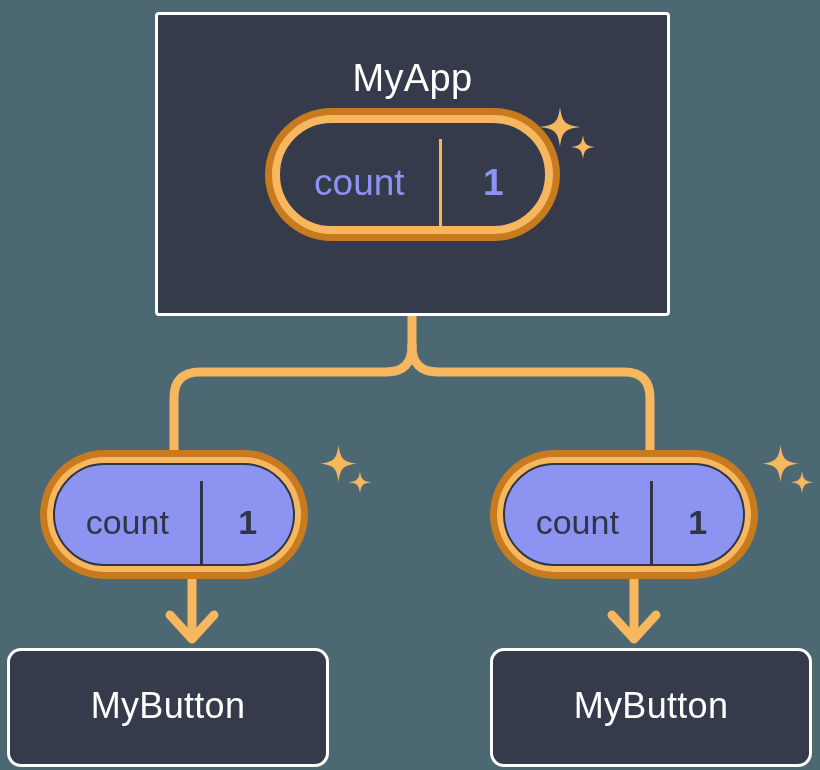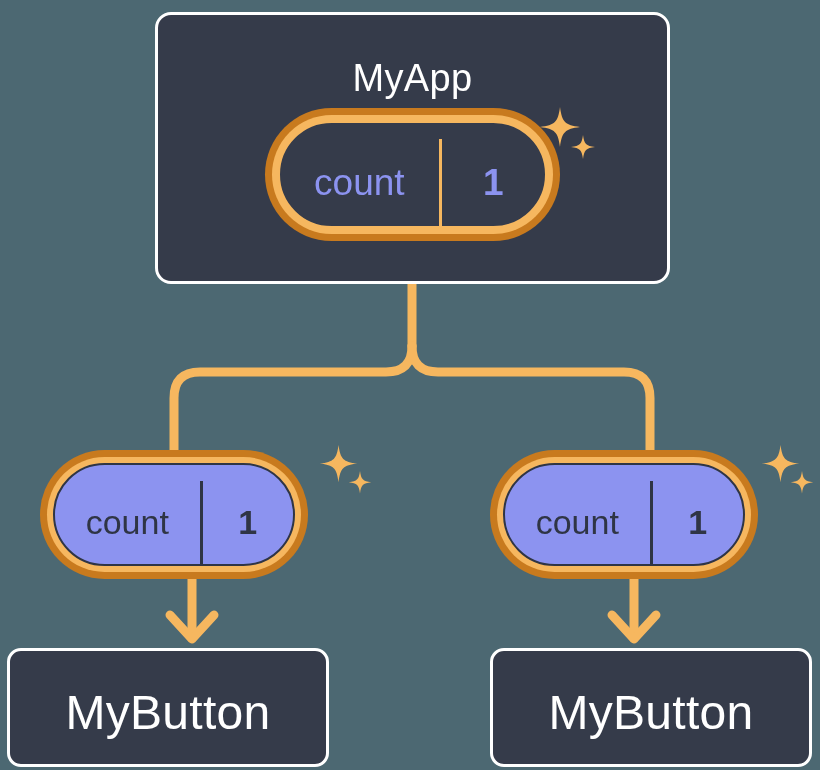--- a/index.html
+++ b/index.html
@@ -44,42 +44,42 @@
     color: #ffffff;
     font-size: 38px;
     font-weight: 400;
     letter-spacing: 0.3px;
     white-space: nowrap;
   }
   #app-card {
     left: 155px;
     top: 12px;
     width: 515px;
-    height: 272px;
-    border-radius: 16px;
+    height: 304px;
+    border-radius: 4px;
   }
   #app-card .card-title {
     top: 42px;
   }
   #btn-card-left {
     left: 7px;
     top: 648px;
     width: 322px;
     height: 119px;
   }
   #btn-card-right {
     left: 490px;
     top: 648px;
     width: 322px;
     height: 119px;
   }
   #btn-card-left .card-title,
   #btn-card-right .card-title {
     top: 34px;
-    font-size: 48px;
+    font-size: 36px;
   }
   
   .pill {
     position: absolute;
     box-sizing: border-box;
     border-radius: 999px;
     background: #c87a1e;        
     padding: 7px;
   }
   .pill-inner {

